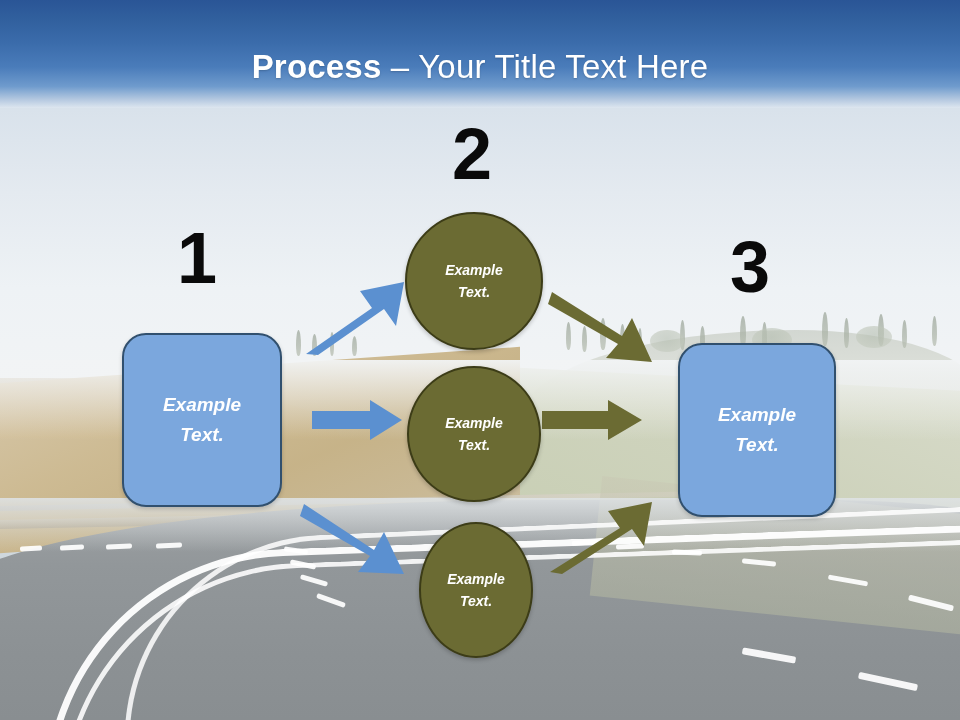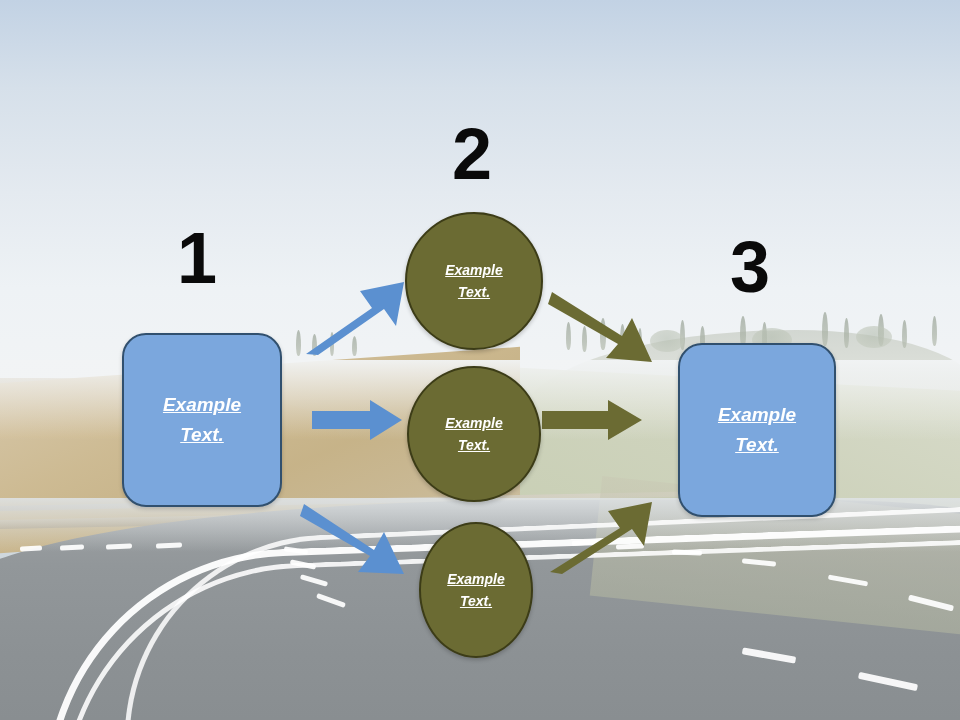--- a/index.html
+++ b/index.html
@@ -192,21 +192,21 @@
     font-weight: bold;
     font-style: italic;
     font-size: 14px;
     line-height: 22px;
     text-align: center;
   }
   #circle-top    { left: 405px; top: 212px; width: 134px; height: 134px; }
   #circle-middle { left: 407px; top: 366px; width: 130px; height: 132px; }
   #circle-bottom { left: 419px; top: 522px; width: 110px; height: 132px; }
 
-  .shape-line { display: block; text-decoration: underline; }
+  .shape-line { display: block; }
 
   
   .arrow-svg { position: absolute; overflow: visible; }
 </style>
 </head>
 <body>
 
 <div id="slide">
 
   <div class="bg-layer">
@@ -263,20 +263,25 @@
     <div class="dash" style="left:572px;top:540px;width:26px;transform:rotate(-4deg);"></div>
     <div class="dash" style="left:616px;top:544px;width:28px;transform:rotate(-2deg);"></div>
     <div class="dash" style="left:672px;top:550px;width:30px;transform:rotate(2deg);"></div>
     <div class="dash" style="left:742px;top:560px;width:34px;transform:rotate(6deg);"></div>
     <div class="dash" style="left:828px;top:578px;width:40px;transform:rotate(10deg);"></div>
     <div class="dash" style="left:908px;top:600px;width:46px;height:6px;transform:rotate(14deg);"></div>
     <div class="dash" style="left:742px;top:652px;width:54px;height:7px;transform:rotate(10deg);"></div>
     <div class="dash" style="left:858px;top:678px;width:60px;height:7px;transform:rotate(12deg);"></div>
   </div>
 
+  <div class="header">
+    <div class="header-title">
+      <span class="strong">Process</span><span class="light"> – </span><span class="light">Your Title Text Here</span>
+    </div>
+  </div>
 
   <div class="step-number" id="num-1">1</div>
   <div class="step-number" id="num-2">2</div>
   <div class="step-number" id="num-3">3</div>
 
   <svg class="arrow-svg" style="left:302px;top:276px;" width="106" height="90" viewBox="0 0 106 90">
     <polygon points="4,78 70,32 58,15 102,6 94,50 82,33 16,79" fill="#5b90d0"></polygon>
   </svg>
 
   <svg class="arrow-svg" style="left:312px;top:400px;" width="92" height="40" viewBox="0 0 92 40">

